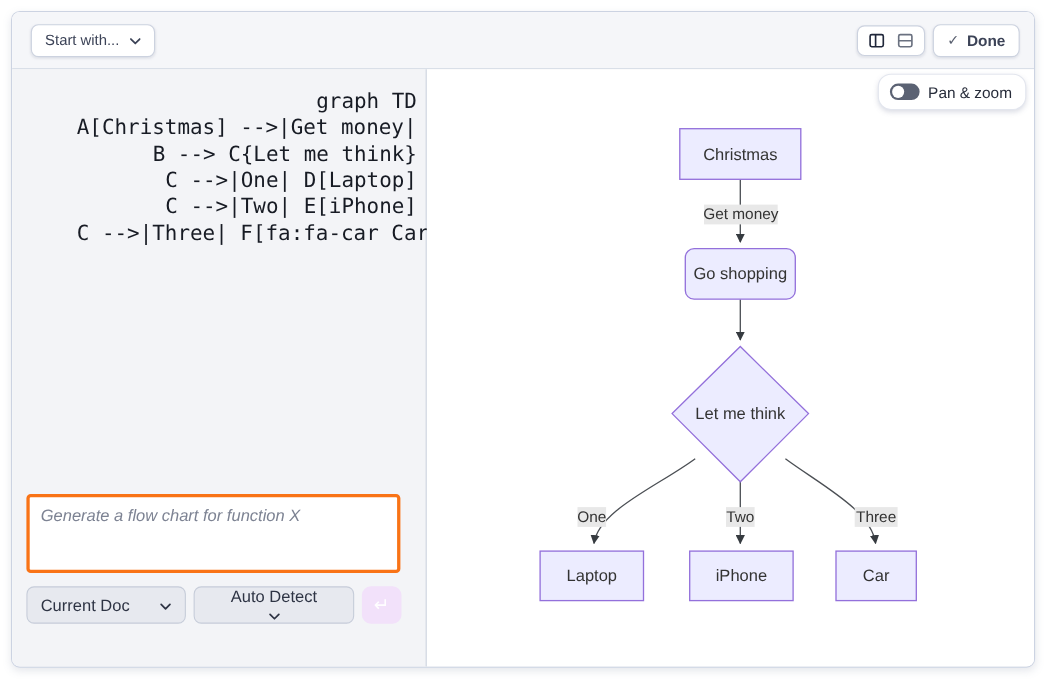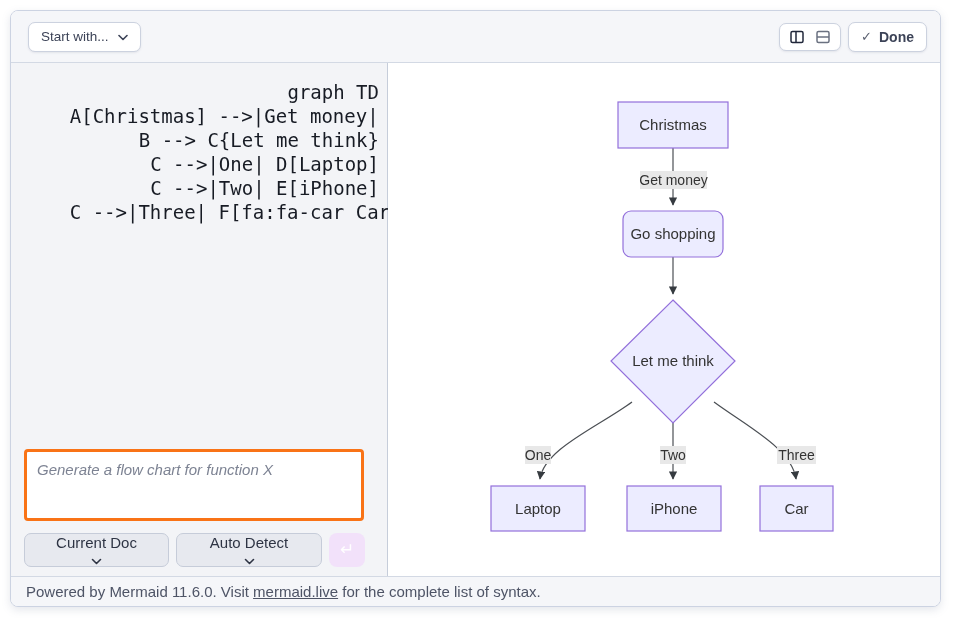--- a/index.html
+++ b/index.html
@@ -56,21 +56,21 @@
   }
   .prompt-box::placeholder { color: #7d8393; font-style: italic; opacity: 1; }
   .controls { position: absolute; left: 13px; top: 470px; height: 34px; width: 354px; }
   .select-btn {
     position: absolute; top: 0; height: 34px;
     display: inline-flex; align-items: center; justify-content: space-between;
     background: #e7e9ef; border: 1px solid #c6ccd9; border-radius: 7px;
     font-size: 15px; color: #2e3444; padding: 0 12px; cursor: pointer;
     font-family: "Liberation Sans", sans-serif;
   }
-  .select-ctx { left: 0; width: 145px; flex-direction: column; }
+  .select-ctx { left: 0; width: 145px; }
   .select-type { left: 152px; width: 146px; flex-direction: column; }
   .send-btn {
     position: absolute; left: 305px; top: 0; width: 36px; height: 34px;
     background: #f2e1fa; border: none; border-radius: 8px;
     color: rgba(255,255,255,0.95); font-size: 17px; line-height: 34px;
     text-align: center; cursor: pointer;
   }
 
   .right-panel { position: relative; flex: 1 1 auto; background: #ffffff; }
   .diagram-svg { position: absolute; left: 0; top: 0; width: 100%; height: 100%; }
@@ -162,20 +162,26 @@
           </span>
         </button>
         <button class="send-btn">
           <span>↵</span>
         </button>
       </div>
     </div>
 
     <div class="right-panel">
 
+      <div class="panzoom-card">
+        <span class="toggle">
+            <span class="knob"></span>
+          </span>
+        <span>Pan &amp; zoom</span>
+      </div>
 
       <svg class="diagram-svg" viewBox="0 0 552 513" preserveAspectRatio="xMidYMid meet">
         <defs>
           <marker id="arrow" viewBox="0 0 10 10" refX="9" refY="5" markerWidth="7" markerHeight="7" orient="auto-start-reverse">
             <path d="M0,0 L10,5 L0,10 z" fill="#363b40"></path>
           </marker>
         </defs>
 
         <path d="M285,85 L285,142" fill="none" stroke="#4b4f54" stroke-width="1.2" marker-end="url(#arrow)"></path>
         <path d="M285,194 L285,231" fill="none" stroke="#4b4f54" stroke-width="1.2" marker-end="url(#arrow)"></path>
@@ -221,17 +227,14 @@
           <text x="286" y="450.5" text-anchor="middle" font-size="15" fill="#333333">iPhone</text>
         </g>
         <g>
           <rect x="372" y="423" width="73" height="45" fill="#ECECFF" stroke="#9370DB" stroke-width="1.2"></rect>
           <text x="408.5" y="450.5" text-anchor="middle" font-size="15" fill="#333333">Car</text>
         </g>
       </svg>
     </div>
   </div>
 
-  <div class="footer">
-    <span>Powered by Mermaid 11.6.0. Visit </span><a>mermaid.live</a><span> for the complete list of syntax.</span>
-  </div>
 
 </div>
 
 </body></html>

